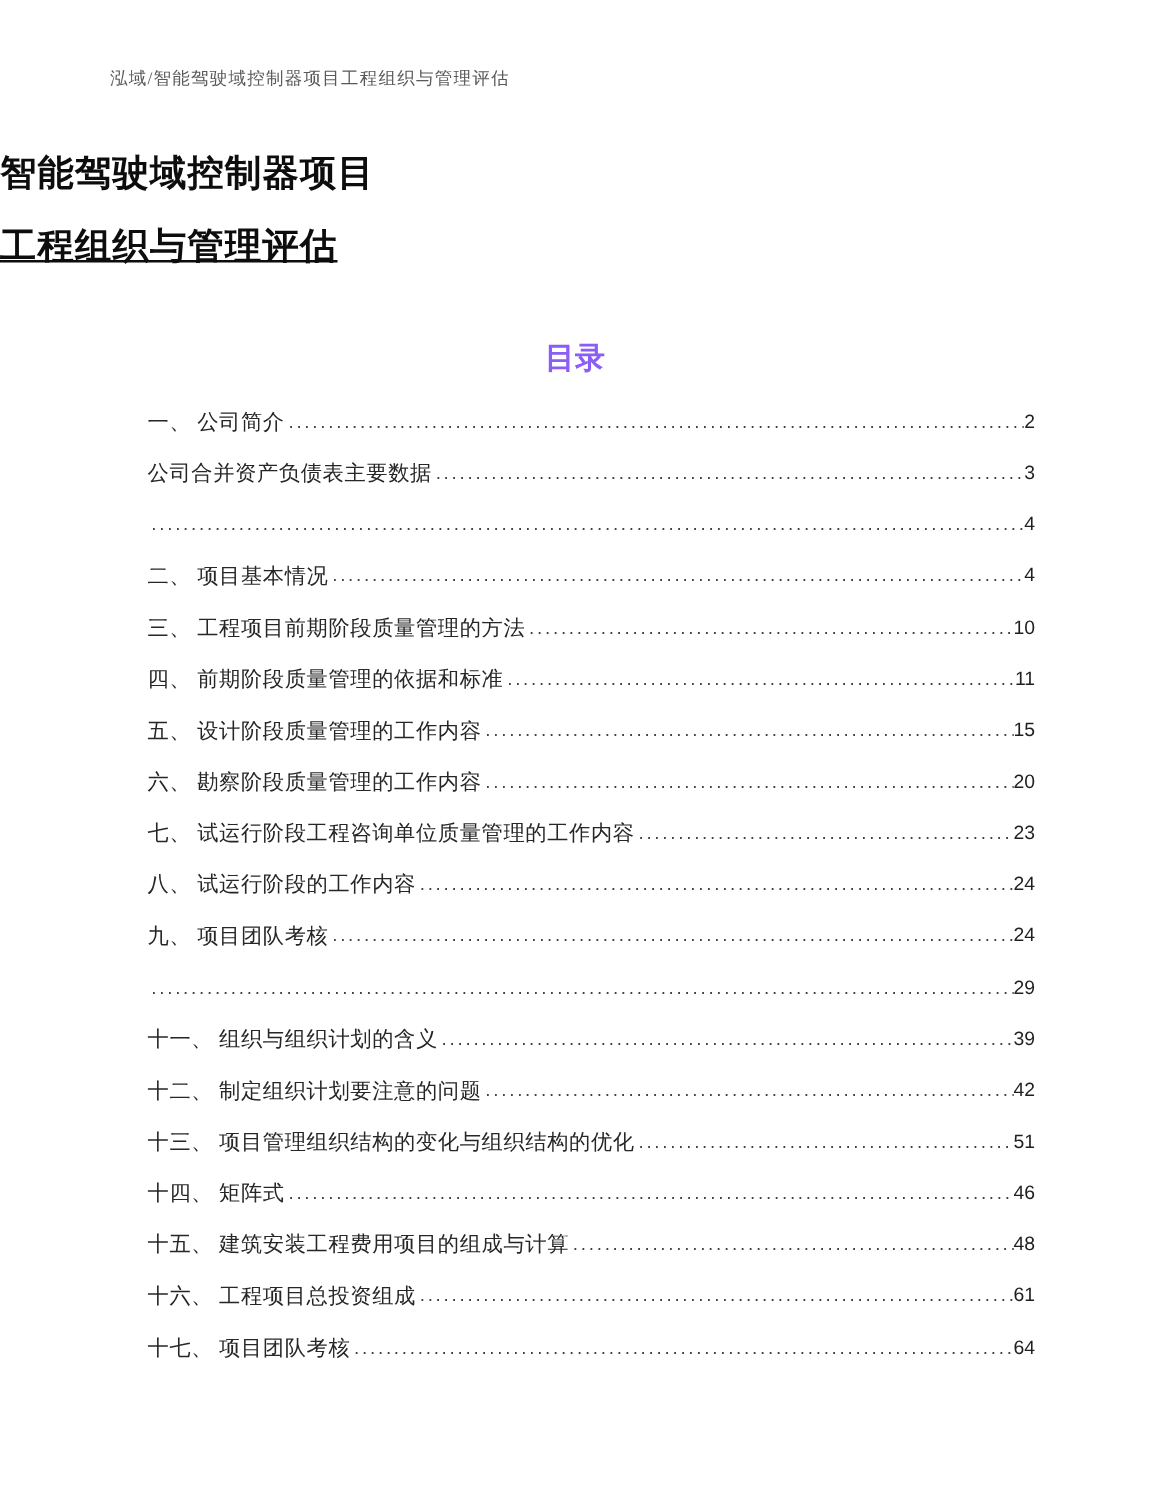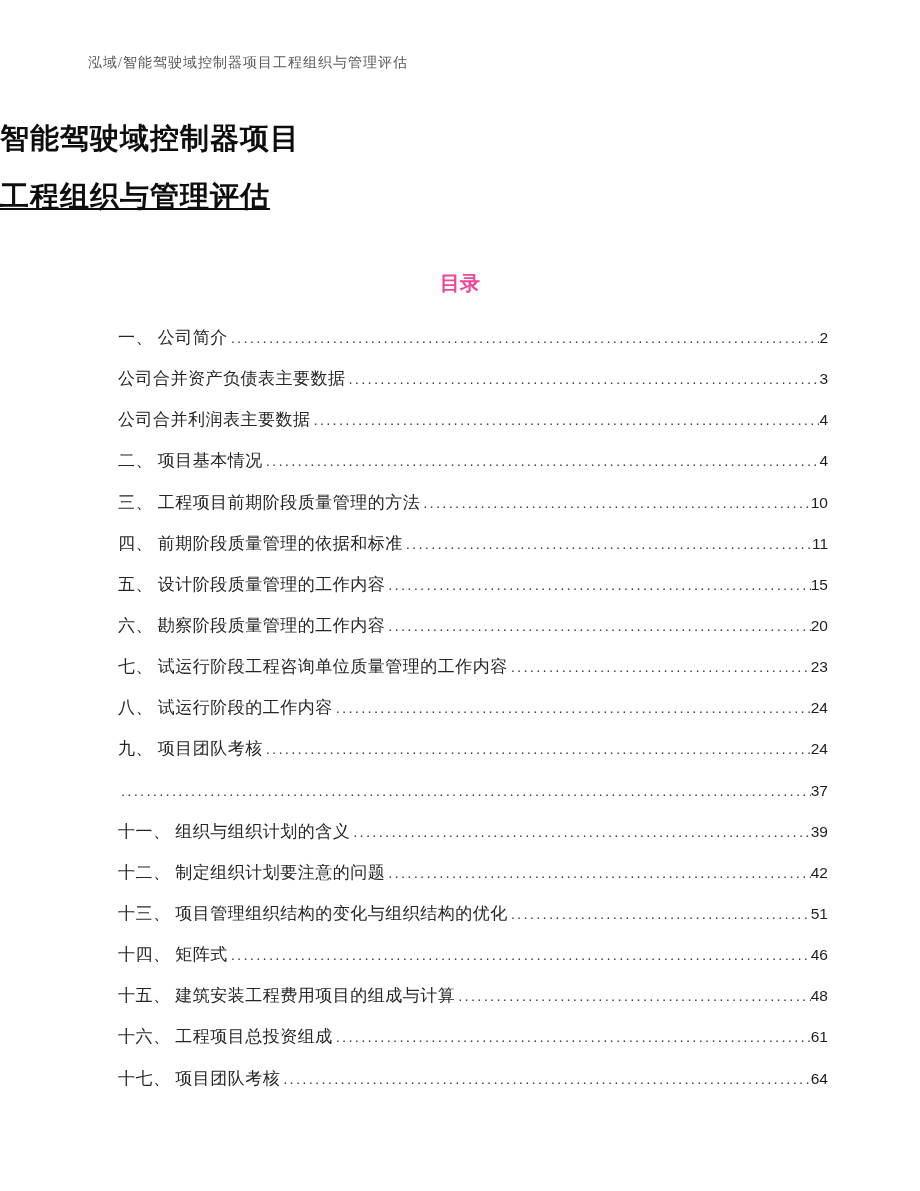--- a/index.html
+++ b/index.html
@@ -39,22 +39,22 @@
   .doc-title.line1 { top: 119px; }
   .doc-title.line2 { top: 177px; text-decoration: underline; }
   .toc-heading {
     position: absolute;
     left: 0;
     top: 270px;
     width: 100%;
     text-align: center;
     font-family: "Liberation Sans", "DejaVu Sans", sans-serif;
     font-weight: 700;
-    font-size: 20px;
-    color: #ec4899;
+    font-size: 24px;
+    color: #8b5cf6;
   }
   .toc-list {
     position: absolute;
     left: 118px;
     right: 92px;
     top: 317px;
   }
   .toc-row {
     display: flex;
     align-items: flex-end;
@@ -106,21 +106,20 @@
     <span class="toc-page">2</span>
   </div>
 
   <div class="toc-row">
     <span class="toc-label">公司合并资产负债表主要数据</span>
     <span class="toc-dots">........................................................................................................................................................................................................</span>
     <span class="toc-page">3</span>
   </div>
 
   <div class="toc-row">
-    <span class="toc-label">公司合并利润表主要数据</span>
     <span class="toc-dots">........................................................................................................................................................................................................</span>
     <span class="toc-page">4</span>
   </div>
 
   <div class="toc-row">
     <span class="toc-label">二、 项目基本情况</span>
     <span class="toc-dots">........................................................................................................................................................................................................</span>
     <span class="toc-page">4</span>
   </div>
 
@@ -161,21 +160,21 @@
   </div>
 
   <div class="toc-row">
     <span class="toc-label">九、 项目团队考核</span>
     <span class="toc-dots">........................................................................................................................................................................................................</span>
     <span class="toc-page">24</span>
   </div>
 
   <div class="toc-row">
     <span class="toc-dots">........................................................................................................................................................................................................</span>
-    <span class="toc-page">37</span>
+    <span class="toc-page">29</span>
   </div>
 
   <div class="toc-row">
     <span class="toc-label">十一、 组织与组织计划的含义</span>
     <span class="toc-dots">........................................................................................................................................................................................................</span>
     <span class="toc-page">39</span>
   </div>
 
   <div class="toc-row">
     <span class="toc-label">十二、 制定组织计划要注意的问题</span>

